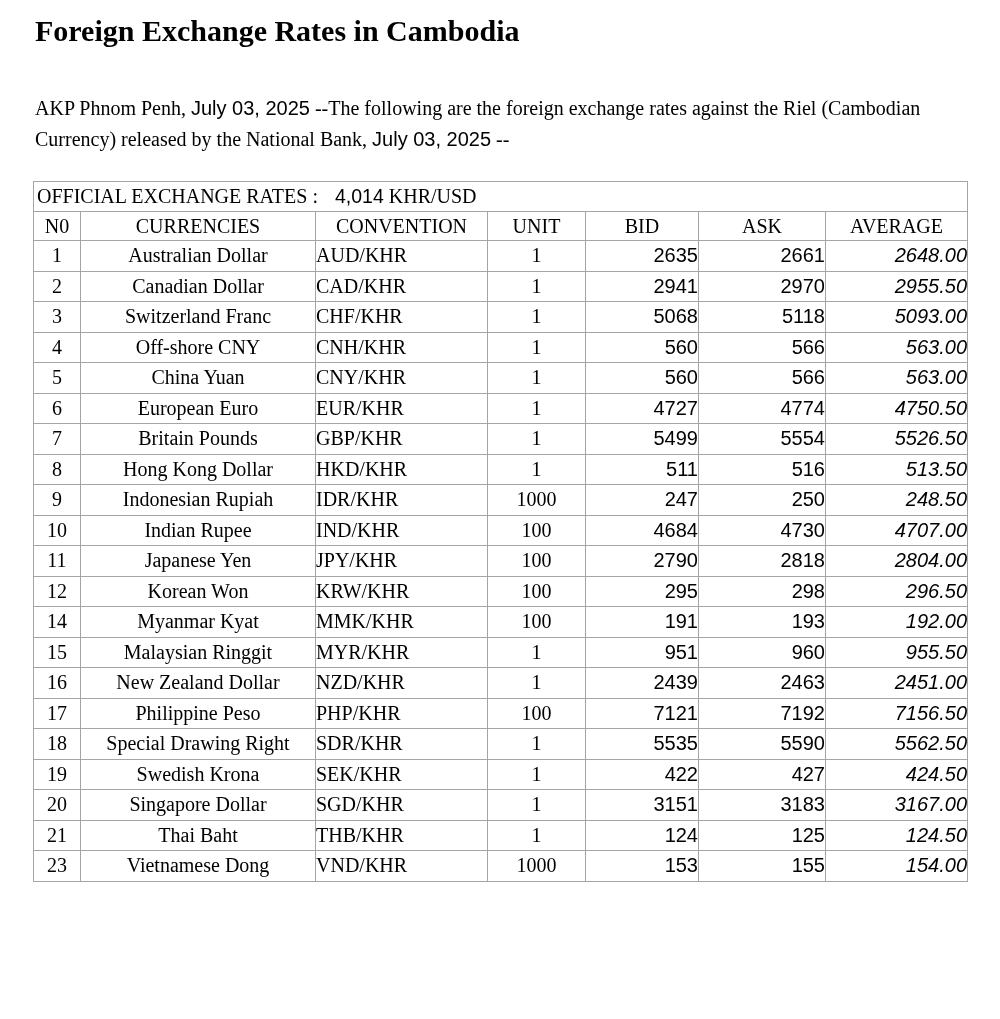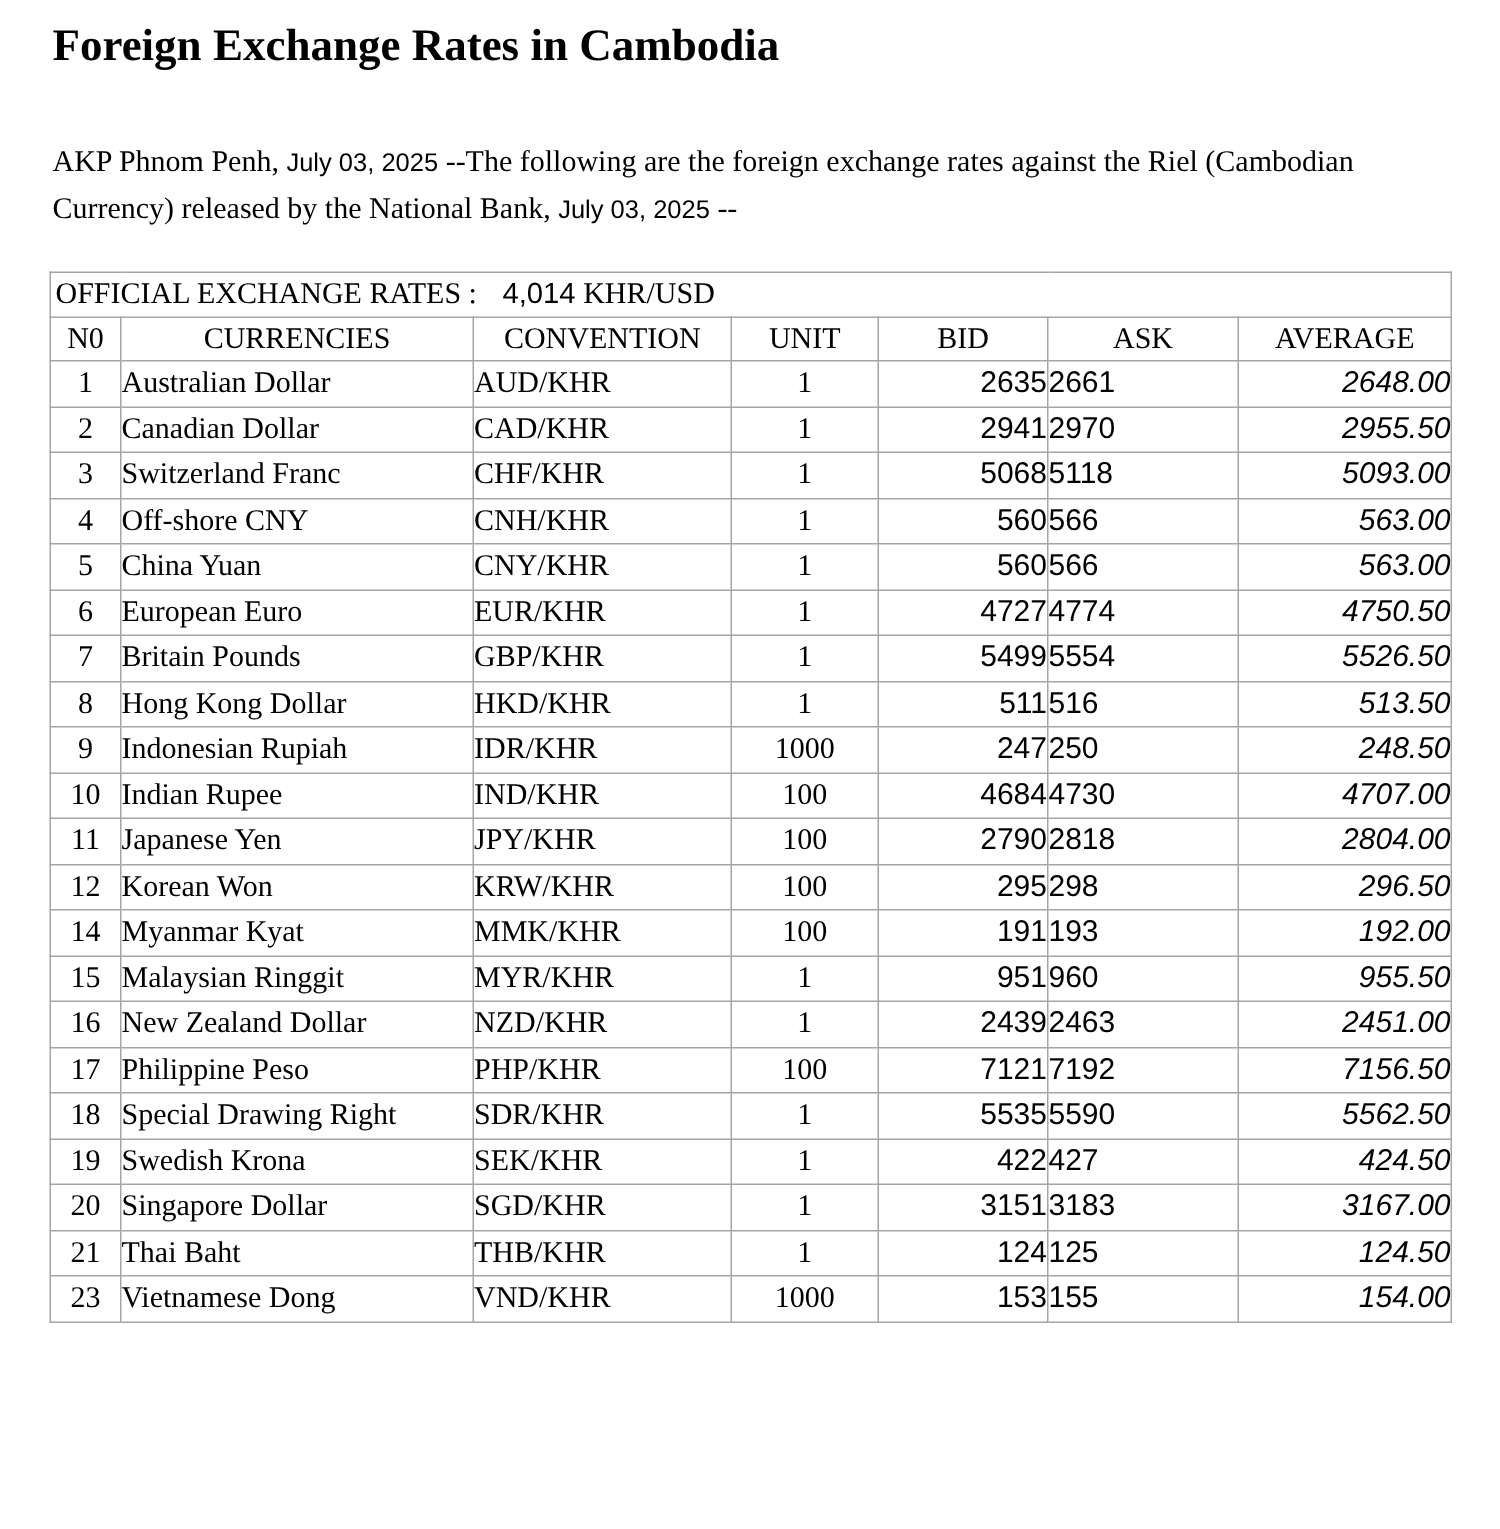--- a/index.html
+++ b/index.html
@@ -25,21 +25,21 @@
   }
   .intro {
     margin-top: 45px;
     margin-left: 2px;
     font-size: 20px;
     line-height: 31px;
     width: 945px;
   }
   .sans-date {
     font-family: "Liberation Sans", sans-serif;
-    font-size: 17px;
+    font-size: 20px;
   }
   .num-sans {
     font-family: "Liberation Sans", sans-serif;
     font-size: 19.5px;
   }
   table.rates {
     border-collapse: collapse;
     table-layout: fixed;
     width: 934px;
     margin-top: 26px;
@@ -59,25 +59,25 @@
     padding-left: 3px;
   }
   .official-rate-number { margin-left: 17px; }
   .official-rate-unit { margin-left: 5px; }
   tr.header-row th {
     height: 29px;
     text-align: center;
   }
   tr.data-row td { height: 30.5px; }
   td.cell-no   { text-align: center; }
-  td.cell-cur  { text-align: left; padding-left: 5px; }
+  td.cell-cur  { text-align: center; padding-left: 5px; }
   td.cell-conv { }
   td.cell-unit { text-align: center; }
   td.cell-bid  { text-align: right; padding-right: 2px; }
-  td.cell-ask  { text-align: left; padding-right: 10px; }
+  td.cell-ask  { text-align: right; padding-right: 10px; }
   td.cell-avg  { text-align: right; padding-right: 4px; font-style: italic; }
 </style>
 </head>
 <body>
 
 <div class="page">
 
   <h1 class="page-title">Foreign Exchange Rates in Cambodia</h1>
 
   <p class="intro"><span>AKP Phnom Penh, </span><span class="sans-date">July 03, 2025</span><span> --The following are the foreign exchange rates against the Riel (Cambodian Currency) released by the National Bank, </span><span class="sans-date">July 03, 2025</span><span> --</span></p>

